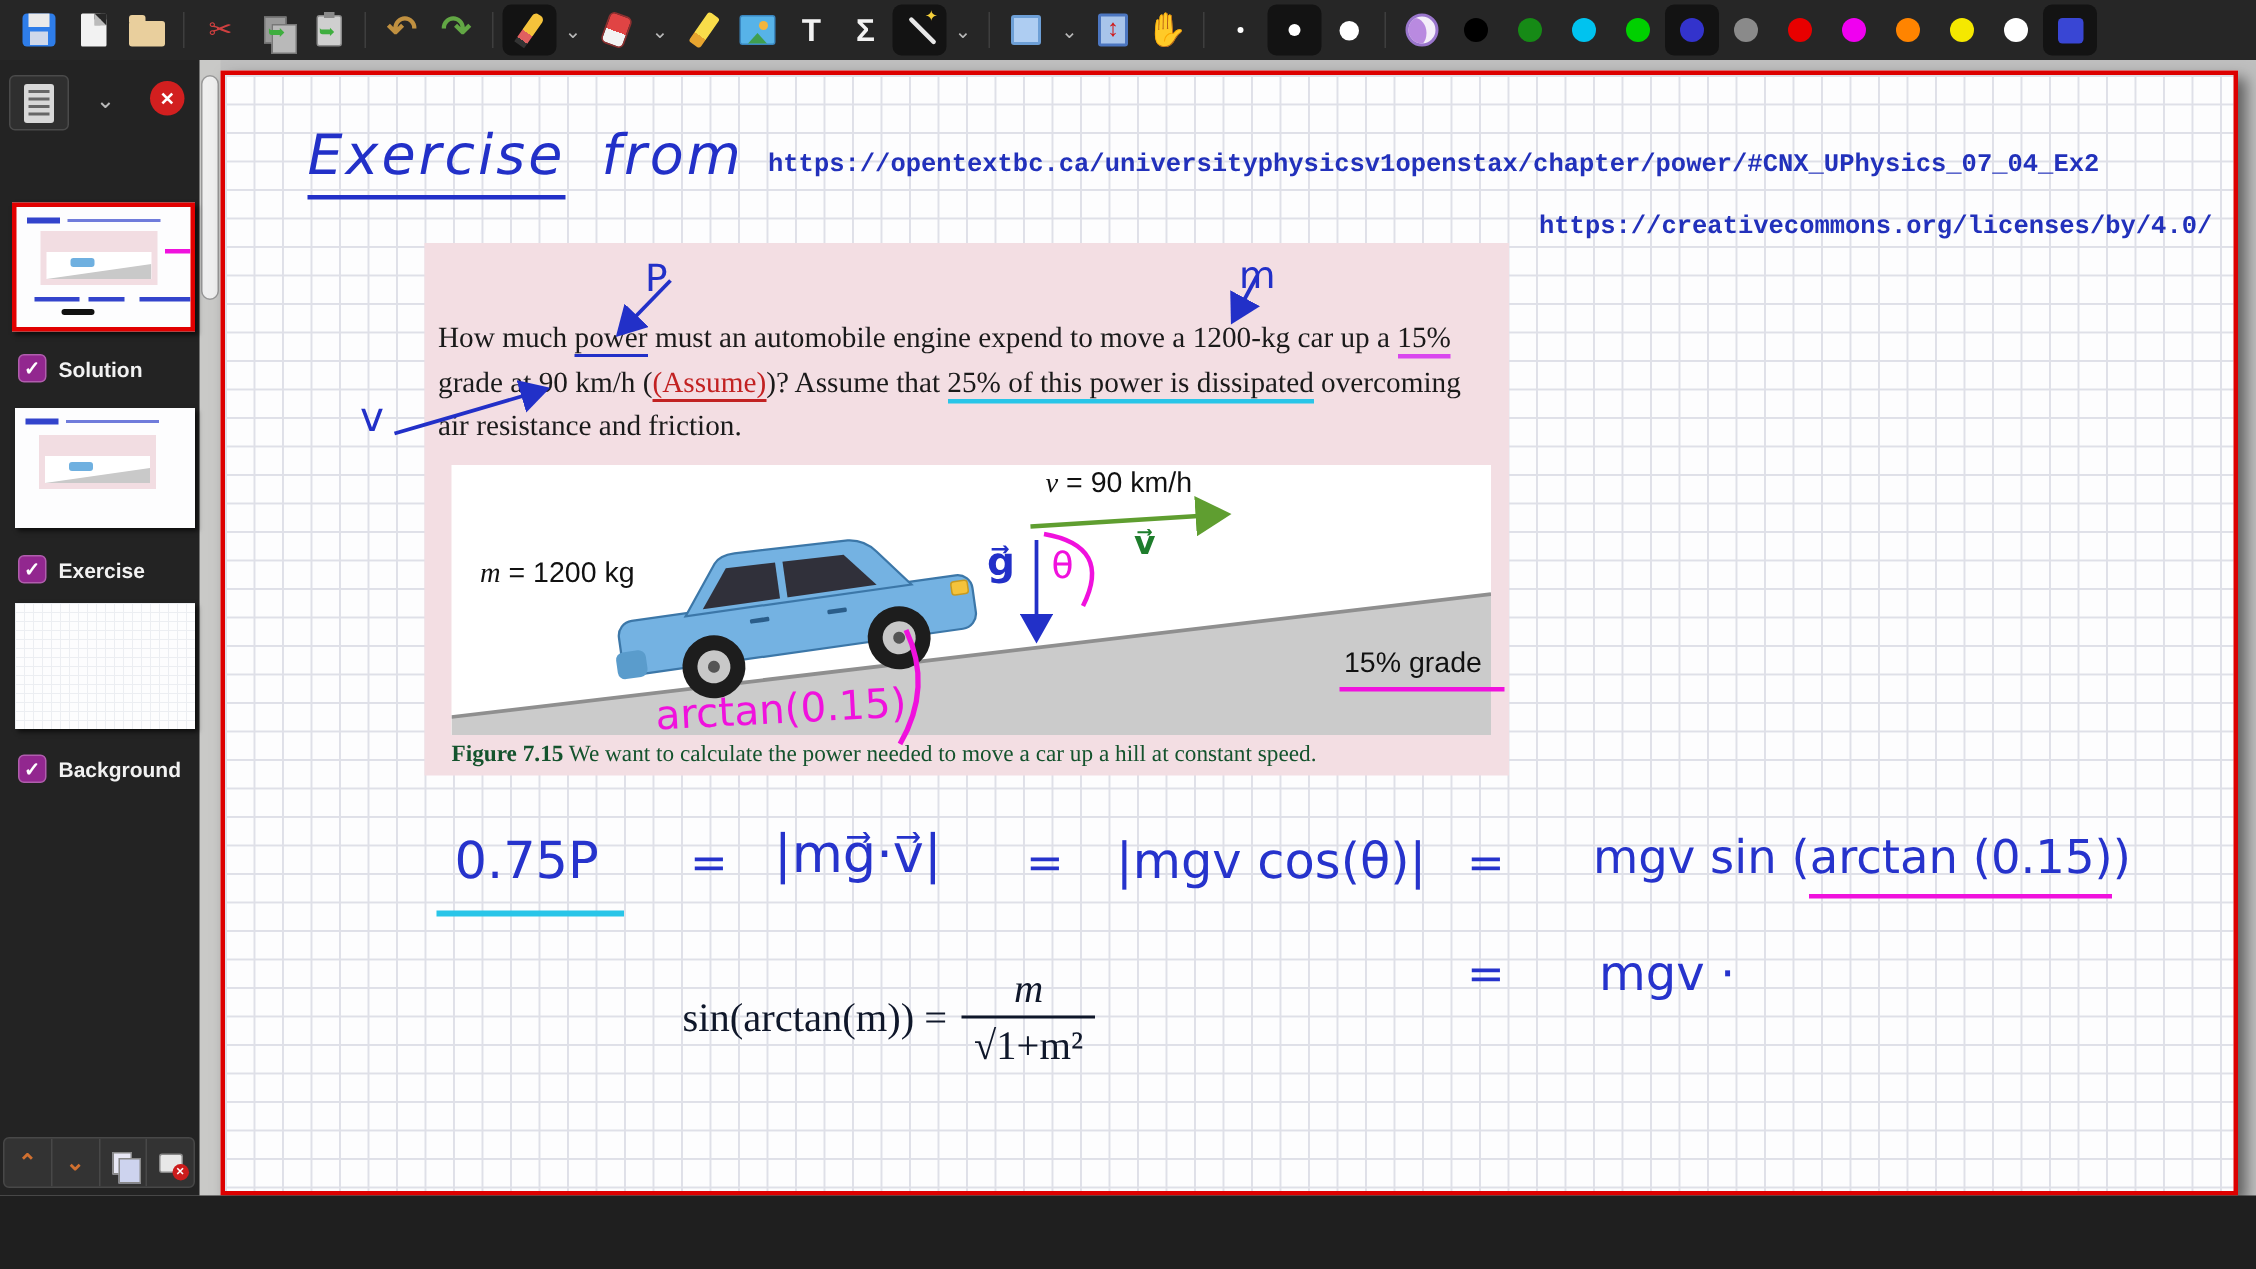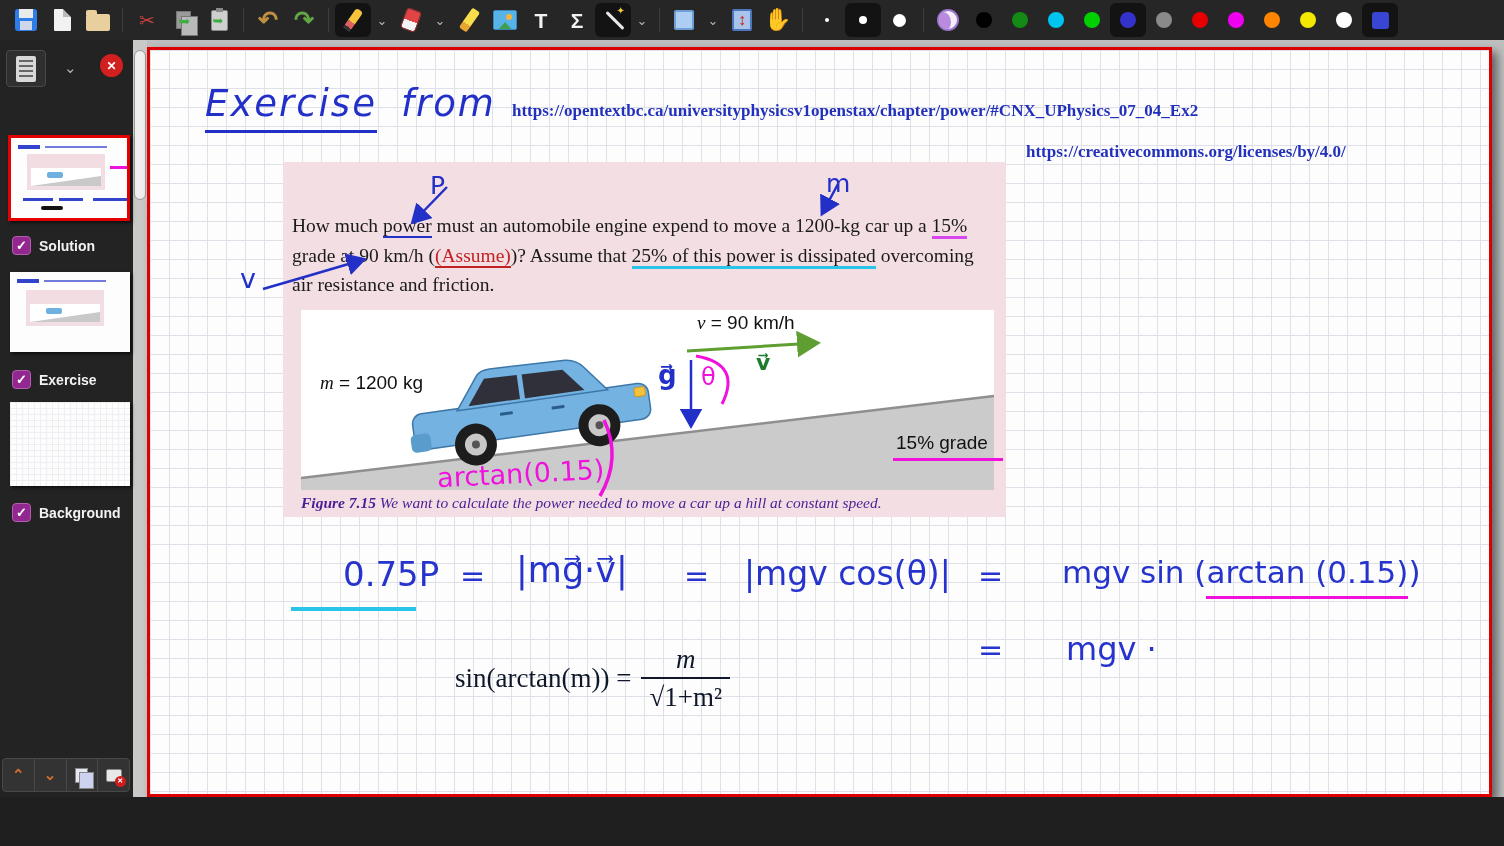--- a/index.html
+++ b/index.html
@@ -77,32 +77,32 @@
 
   
   #scrollstrip{left:133px;top:40px;width:14px;height:757px;background:#c9c9c7;}
   #scrollhandle{left:134px;top:50px;width:12px;height:150px;background:#efefef;border:1px solid #999;border-radius:6px;}
   #page{left:147px;top:47px;width:1345px;height:750px;background:#fdfdfe;border:3px solid #dd0000;
         box-shadow:5px 5px 9px rgba(0,0,0,.5);
         background-image:linear-gradient(#dfe0e8 1px,transparent 1px),linear-gradient(90deg,#dfe0e8 1px,transparent 1px);
         background-size:19px 19px;}
   .hw{font-family:"DejaVu Sans",sans-serif;color:#2230c8;}
   .mag{color:#f011dd;}
-  .url{font-family:Liberation Serif, serif;font-weight:bold;color:#2231bb;font-size:17px;}
+  .url{font-family:Liberation Mono, monospace;font-weight:bold;color:#2231bb;font-size:17px;}
   #title-word1{font-size:37px;letter-spacing:2px;border-bottom:3px solid #2230c8;padding-bottom:5px;}
   #title-word2{font-size:37px;letter-spacing:2px;margin-left:24px;}
   #pinkbox{left:283px;top:162px;width:723px;height:355px;background:#f3dee3;}
   #prob-head{left:283px;top:175px;width:723px;text-align:center;font-size:13.5px;color:#222;}
   #prob-text{left:292px;top:211px;width:706px;font-family:"Liberation Serif",serif;font-size:19.5px;line-height:29.5px;color:#1a1a1a;}
   .u-blue{border-bottom:2px solid #2230c8;}
   .u-mag{border-bottom:3px solid #d946ef;}
   .u-cyan{border-bottom:3px solid #29c5e8;}
   .fig-link{color:#c22222;border-bottom:2px solid #c22222;}
   #figbox{left:301px;top:310px;width:693px;height:180px;background:#fff;}
-  #caption{left:301px;top:494px;width:702px;font-family:"Liberation Serif",serif;font-size:15.5px;color:#4c1d95;font-style:italic;}
+  #caption{left:301px;top:494px;width:702px;font-family:"Liberation Serif",serif;font-size:15.5px;color:#14532d;}
   .figlabel{font-size:19px;color:#111;}
   .figvar{font-family:"Liberation Serif",serif;font-style:italic;}
   .eq{font-family:"DejaVu Sans",sans-serif;color:#2633cc;}
   .frac{display:inline-block;text-align:center;vertical-align:middle;}
   .frac .num{display:block;padding:0 8px 2px;}
   .frac .den{display:block;border-top:3px solid currentColor;padding:3px 8px 0;}
   .tfrac .den{border-top-width:2px;}
   #typeset{font-family:"Liberation Serif",serif;color:#0f172a;font-size:27px;display:flex;align-items:center;gap:10px;}
 
   
@@ -351,21 +351,21 @@
   <div class="abs hw" style="left:756px;top:350px;font-size:22px;font-weight:bold;color:#1e7d2c;">v⃗</div>
   <div class="abs mag hw" style="left:437px;top:458px;font-size:27px;transform:rotate(-3deg);">arctan(0.15)</div>
   <div id="caption" class="abs">
     <b><span>Figure 7.15</span></b><span> We want to calculate the power needed to move a car up a hill at constant speed.</span>
   </div>
 
   <div class="abs hw" style="left:430px;top:171px;font-size:25px;">P</div>
   <div class="abs hw" style="left:826px;top:169px;font-size:25px;">m</div>
   <div class="abs hw" style="left:240px;top:263px;font-size:27px;">v</div>
 
-  <div class="abs eq" style="left:303px;top:554px;font-size:34px;margin-left:40px;">0.75P</div>
+  <div class="abs eq" style="left:303px;top:554px;font-size:34px;">0.75P</div>
   <div class="abs" style="left:291px;top:607px;width:125px;height:4px;background:#29c5e8;"></div>
   <div class="abs eq" style="left:460px;top:558px;font-size:30px;">=</div>
   <div class="abs eq" style="left:516px;top:550px;font-size:35px;">|mg⃗·v⃗|</div>
   <div class="abs eq" style="left:684px;top:558px;font-size:30px;">=</div>
   <div class="abs eq" style="left:744px;top:554px;font-size:33px;">|mgv cos(θ)|</div>
   <div class="abs eq" style="left:978px;top:558px;font-size:30px;">=</div>
   <div class="abs eq" style="left:1062px;top:554px;font-size:31px;">
     <span>mgv sin (</span><span style="border-bottom:3px solid #f011dd;padding-bottom:6px;">arctan (0.15)</span><span>)</span>
   </div>
   <div class="abs eq" style="left:978px;top:632px;font-size:30px;">=</div>

